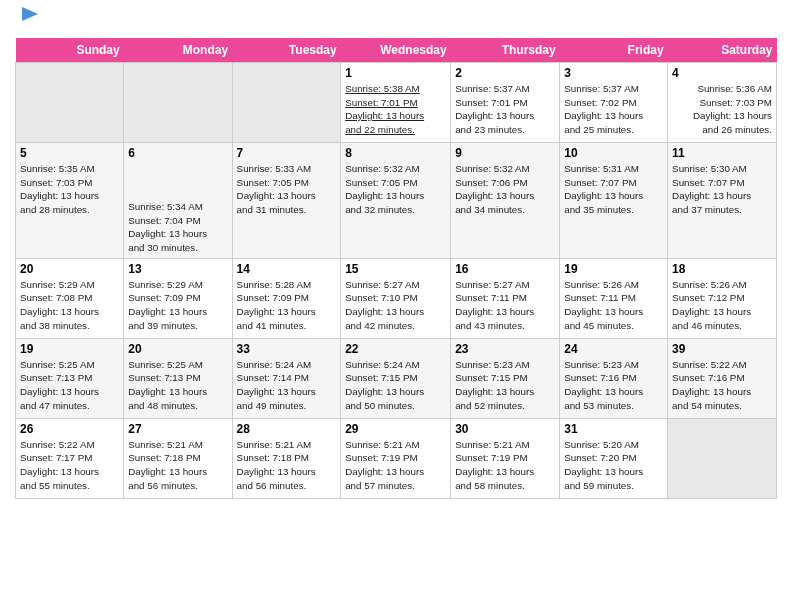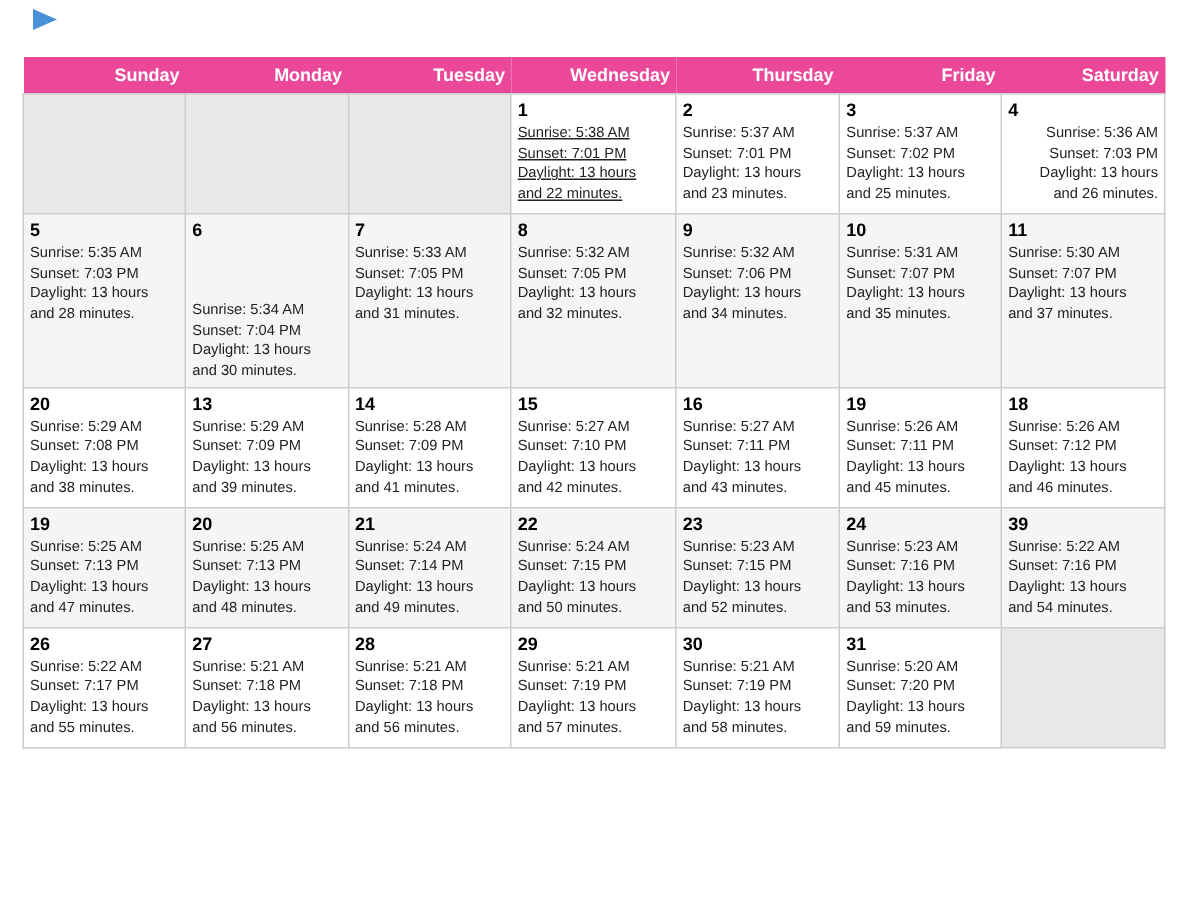--- a/index.html
+++ b/index.html
@@ -274,21 +274,21 @@
 and 47 minutes.</div>
           </td>
           <td>
             <span class="day-num">20</span>
             <div class="day-info" style="white-space: pre-line;">Sunrise: 5:25 AM
 Sunset: 7:13 PM
 Daylight: 13 hours
 and 48 minutes.</div>
           </td>
           <td>
-            <span class="day-num">21</span>
+            <span class="day-num">33</span>
             <div class="day-info" style="white-space: pre-line;">Sunrise: 5:24 AM
 Sunset: 7:14 PM
 Daylight: 13 hours
 and 49 minutes.</div>
           </td>
           <td>
             <span class="day-num">22</span>
             <div class="day-info" style="white-space: pre-line;">Sunrise: 5:24 AM
 Sunset: 7:15 PM
 Daylight: 13 hours

